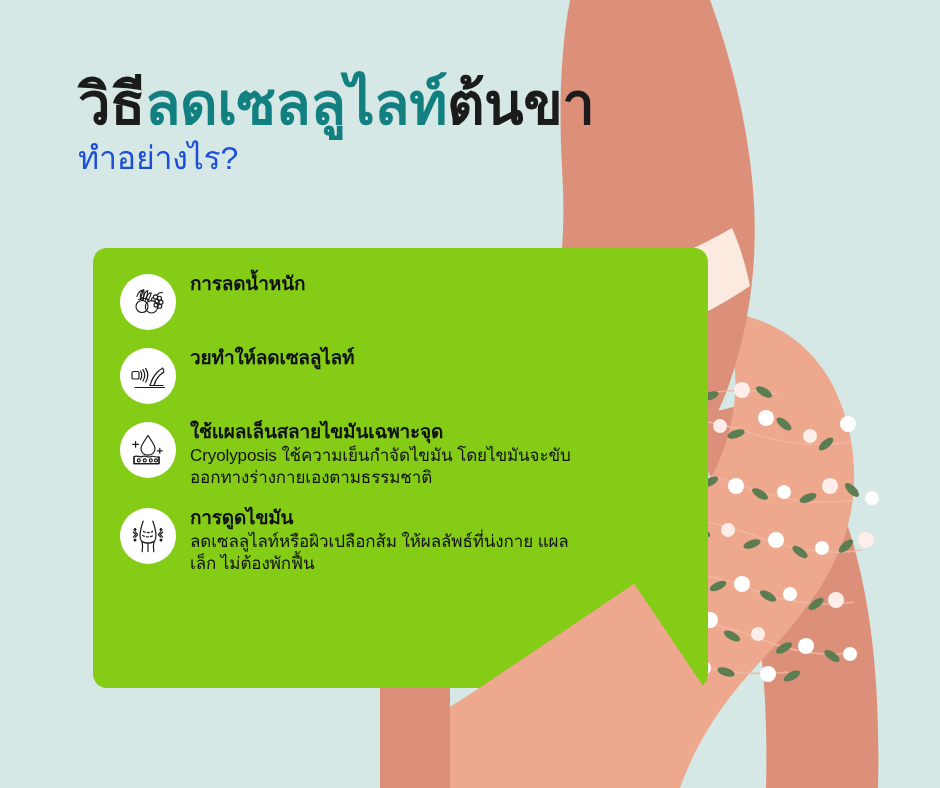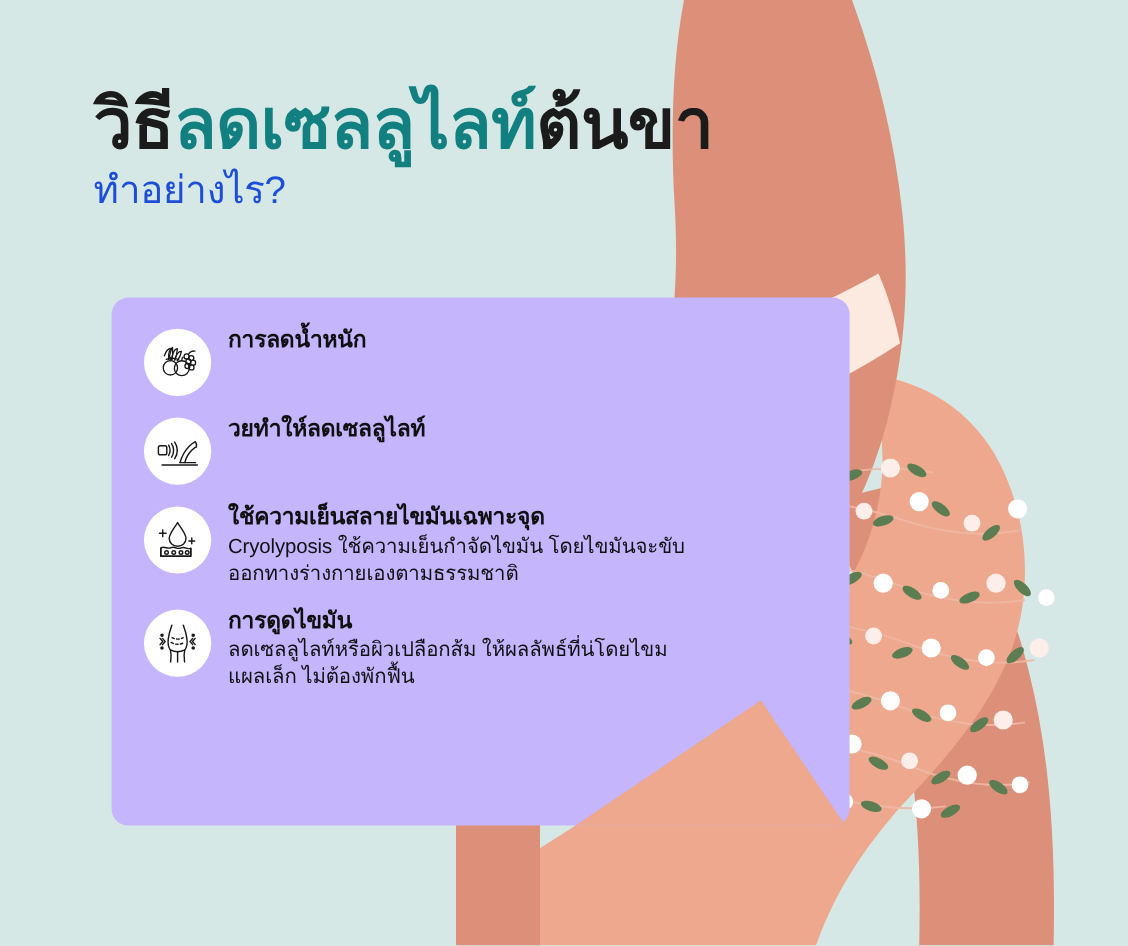--- a/index.html
+++ b/index.html
@@ -38,21 +38,21 @@
     white-space:nowrap;letter-spacing:-0.5px;
   }
   .h-line1 .accent{color:#127f80;}
   .h-line2{
     font-size:32px;line-height:1.15;color:#1d4ed8;margin-top:6px;letter-spacing:-0.2px;
   }
 
   
   .panel{
     position:absolute;left:93px;top:248px;width:615px;height:440px;
-    background:#c4b5fd;border-radius:14px;
+    background:#84cc16;border-radius:14px;
   }
   .panel-clip{position:absolute;inset:0;border-radius:14px;overflow:hidden;}
   .panel-corner{
     position:absolute;right:-10px;bottom:-20px;width:190px;height:150px;
     background:#eda88e;transform:rotate(-34deg);transform-origin:100% 100%;
   }
 
   .items{position:absolute;left:0;top:0;width:100%;padding:22px 0 0 0;box-sizing:border-box;}
   .item{display:flex;align-items:flex-start;padding:0 20px 0 27px;margin-bottom:14px;position:relative;}
   .item-icon{
@@ -288,21 +288,21 @@
                        C28,27.1 30.4,30.2 33,28.9 L33,35.6 L8,35.6 Z"></path>
               <path d="M8,28.8 L8,35.6 L33,35.6 L33,28.9"></path>
               <circle cx="12.8" cy="32.4" r="1.5"></circle>
               <circle cx="18.8" cy="32.4" r="1.5"></circle>
               <circle cx="24.8" cy="32.4" r="1.5"></circle>
               <circle cx="30" cy="32.4" r="1.5"></circle>
             </g>
           </svg>
         </div>
         <div class="item-text">
-          <div class="item-title">ใช้ความเย็นสลายไขมันเฉพาะจุด</div>
+          <div class="item-title">ใช้แผลเล็นสลายไขมันเฉพาะจุด</div>
           <div class="item-body">Cryolyposis ใช้ความเย็นกำจัดไขมัน โดยไขมันจะขับออกทางร่างกายเองตามธรรมชาติ</div>
         </div>
       </div>
 
       <div class="item">
         <div class="item-icon">
           <svg width="44" height="44" viewBox="0 0 44 44">
             <g fill="none" stroke="#1a1a1a" stroke-width="1.2" stroke-linecap="round" stroke-linejoin="round">
               <path d="M17.2,7 C15.6,11.4 14.6,15.2 14.2,18.6 C13.7,22.6 14.4,25.6 16,27.6
                        C16.8,30.6 16.8,34 16.2,37.6"></path>
@@ -318,20 +318,20 @@
               <path d="M36.6,18 L34.4,20.6 L36.6,23.2"></path>
               <circle cx="9" cy="15.4" r="0.9" fill="#1a1a1a"></circle>
               <circle cx="9" cy="26" r="0.9" fill="#1a1a1a"></circle>
               <circle cx="35" cy="15.4" r="0.9" fill="#1a1a1a"></circle>
               <circle cx="35" cy="26" r="0.9" fill="#1a1a1a"></circle>
             </g>
           </svg>
         </div>
         <div class="item-text">
           <div class="item-title">การดูดไขมัน</div>
-          <div class="item-body">ลดเซลลูไลท์หรือผิวเปลือกส้ม ให้ผลลัพธ์ที่น่โดยไขม แผลเล็ก ไม่ต้องพักฟื้น</div>
+          <div class="item-body">ลดเซลลูไลท์หรือผิวเปลือกส้ม ให้ผลลัพธ์ที่น่งกาย แผลเล็ก ไม่ต้องพักฟื้น</div>
         </div>
       </div>
 
     </div>
   </div>
 
 </div>
 
 </body></html>

